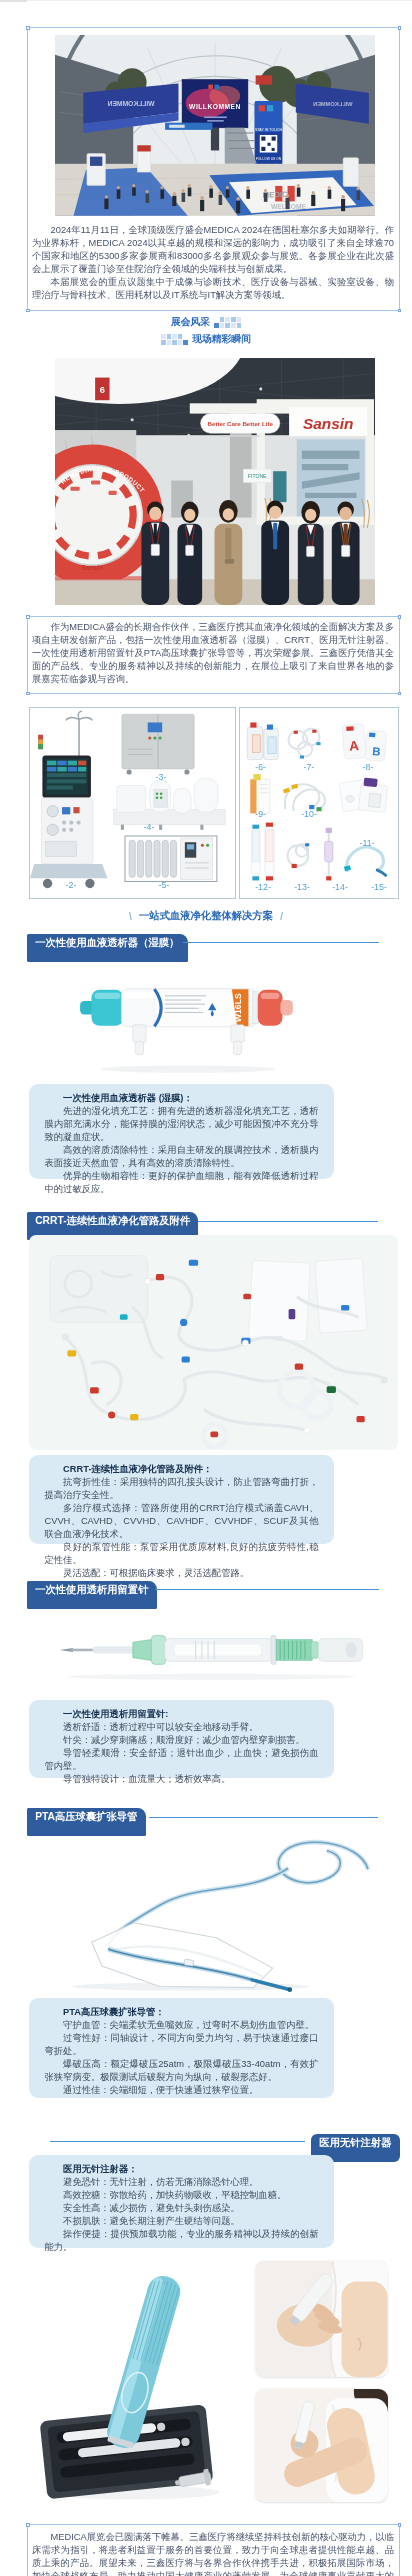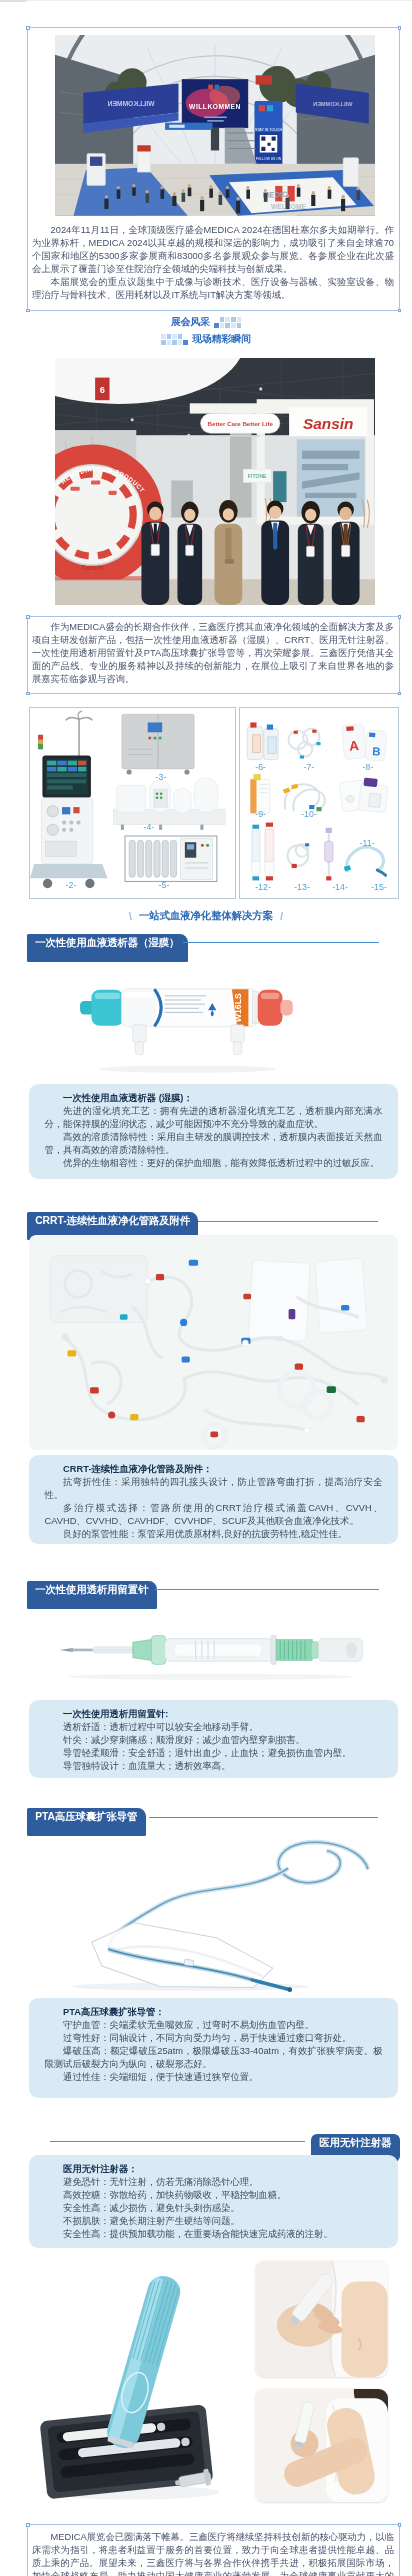--- a/index.html
+++ b/index.html
@@ -18,21 +18,21 @@
   .mosaic{display:inline-flex;flex-direction:column;gap:1px;}
   .mrow{display:flex;gap:1px;}
   .c{width:4.6px;height:4.6px;}
   .c0{background:transparent}.c1{background:#4f86cf}.c2{background:#a9c9ec}.c3{background:#d9e8f8}
   
   .badge{position:absolute;height:28px;line-height:17.5px;background:#2e5c9c;color:#fff;
          font-size:10.3px;font-weight:bold;padding:0 8.2px;border-radius:1.5px 8.2px 1.5px 1.5px;white-space:nowrap;}
   .badge.right{border-radius:8.2px 1.5px 1.5px 1.5px;}
   .hline{position:absolute;height:1px;background:#4a90d9;}
   
-  .card{position:absolute;left:29px;width:369px;box-sizing:border-box;background:#d9eaf5;
+  .card{position:absolute;left:29px;width:305px;box-sizing:border-box;background:#d9eaf5;
         border-radius:9.3px;padding:8.2px 15.5px;font-size:9.3px;line-height:13px;color:#3e4a5c;text-align:justify;}
   .card p{margin:0;text-indent:2em;}
   .card .ct{font-weight:bold;color:#16314f;}
   
   .panel{position:absolute;background:#fff;border:0.5px solid #b7c9d3;box-sizing:border-box;}
   .numlab{position:absolute;transform:translateX(-50%);font-size:8.8px;color:#56a4d3;white-space:nowrap;}
   .caption-row{position:absolute;width:100%;display:flex;justify-content:center;align-items:center;gap:7.2px;}
   .caption-text{font-size:10.3px;font-weight:bold;color:#2a6ab5;}
   .slash{font-size:11.3px;font-weight:bold;color:#9cc0e0;}
   .photo{position:absolute;overflow:hidden;}
@@ -724,20 +724,21 @@
           <circle cx="540" cy="380" r="6"></circle>
         </g>
     </svg>
   </div>
 
   <div class="card" style="top:1455px;height:89px;">
     <p class="ct">CRRT-连续性血液净化管路及附件：</p>
     <p>抗弯折性佳：采用独特的四孔接头设计，防止管路弯曲打折，提高治疗安全性。</p>
     <p>多治疗模式选择：管路所使用的CRRT治疗模式涵盖CAVH、CVVH、CAVHD、CVVHD、CAVHDF、CVVHDF、SCUF及其他联合血液净化技术。</p>
     <p>良好的泵管性能：泵管采用优质原材料,良好的抗疲劳特性,稳定性佳。</p>
+    <p>灵活选配：可根据临床要求，灵活选配管路。</p>
   </div>
 
   <div class="badge" style="left:27px;top:1581px;">一次性使用透析用留置针</div>
   <div class="hline" style="left:155px;top:1589px;width:224px;"></div>
 
   <div class="photo" style="left:41px;top:1618px;width:330px;height:67px;">
     <svg width="330" height="67" viewBox="0 0 640 130">
       <polygon points="36,62 62,58 62,66" fill="#8f9aa3"></polygon>
       <rect x="58" y="59.5" width="122" height="5" fill="#aab4bc"></rect>
       <rect x="100" y="56" width="80" height="12" rx="6" fill="#e8eef1" stroke="#cdd7dc" opacity="0.92"></rect>
@@ -813,21 +814,21 @@
 
   <div class="hline" style="left:50px;top:2141px;width:255px;"></div>
   <div class="badge right" style="right:12.4px;top:2134px;border-radius:6px;">医用无针注射器</div>
 
   <div class="card" style="top:2155px;height:93px;">
     <p class="ct">医用无针注射器：</p>
     <p>避免恐针：无针注射，仿若无痛消除恐针心理。</p>
     <p>高效控糖：弥散给药，加快药物吸收，平稳控制血糖。</p>
     <p>安全性高：减少损伤，避免针头刺伤感染。</p>
     <p>不损肌肤：避免长期注射产生硬结等问题。</p>
-    <p>安全性高：提供预加载功能，在重要场合能快速完成药液的注射。</p>
+    <p>操作便捷：提供预加载功能，专业的服务精神以及持续的创新能力。</p>
   </div>
 
   <div class="photo" style="left:29px;top:2258px;width:198px;height:251px;">
     <svg width="198" height="251" viewBox="0 0 385 487">
       <rect width="385" height="487" fill="#ffffff"></rect>
       <ellipse cx="200" cy="455" rx="170" ry="14" fill="#f1f2f3"></ellipse>
 
       <g transform="rotate(-6 192 380)">
         <rect x="28" y="300" width="324" height="152" rx="14" fill="#3c424a"></rect>
         <rect x="42" y="312" width="296" height="128" rx="10" fill="#262b31"></rect>

